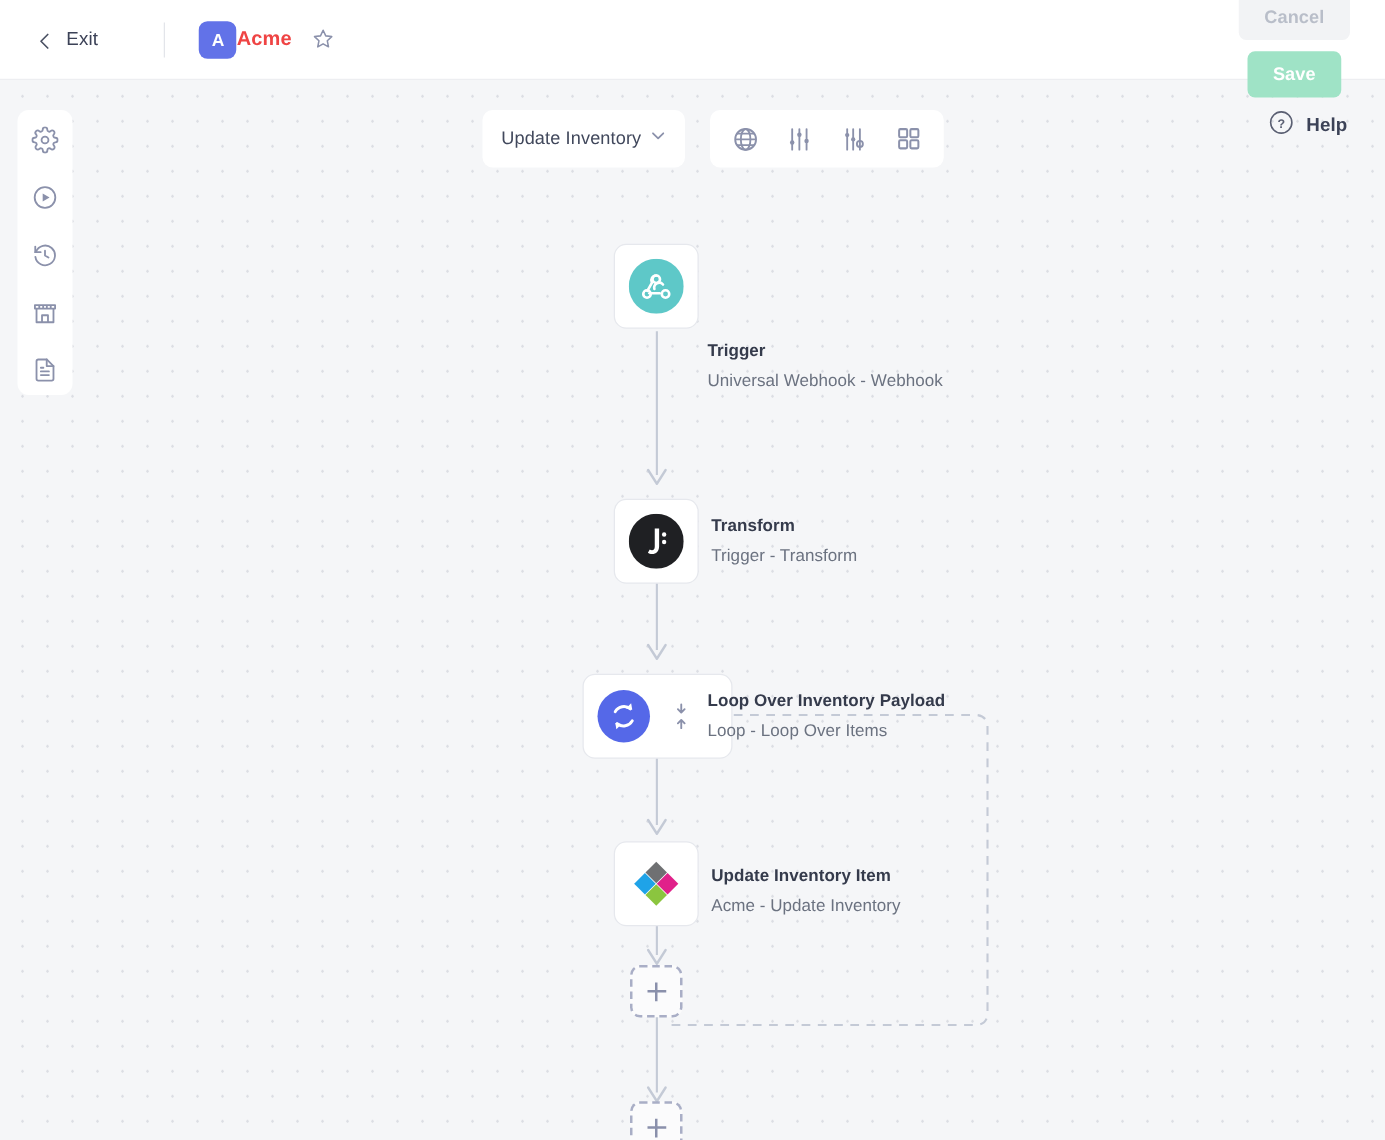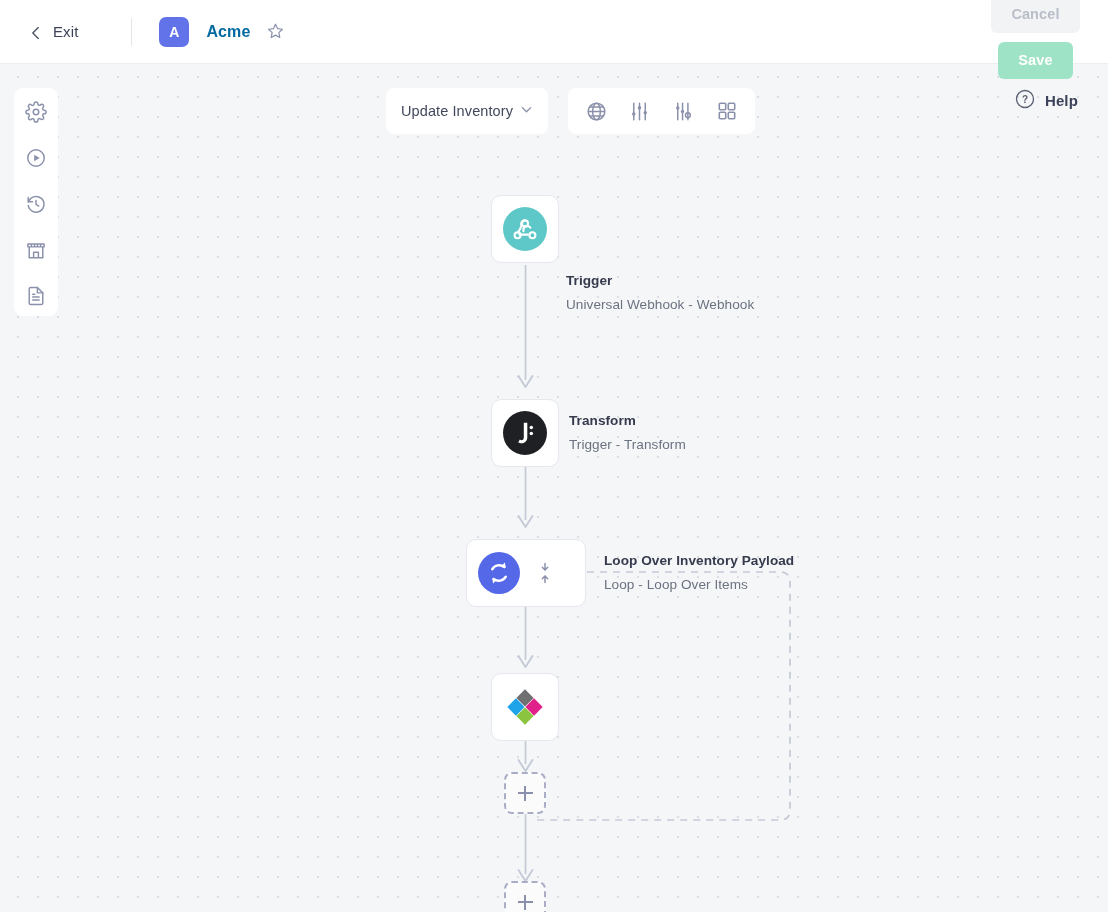--- a/index.html
+++ b/index.html
@@ -30,22 +30,22 @@
     margin-left: 53px;
   }
   .app-badge {
     width: 30px; height: 30px; border-radius: 7px;
     background: #6272e8; color: #fff;
     display: flex; align-items: center; justify-content: center;
     font-size: 14px; font-weight: 700;
     margin-left: 27px;
   }
   .app-title {
-    font-size: 16px; font-weight: 700; color: #0369a1;
-    margin-left: 17px; letter-spacing: .1px;
+    font-size: 16px; font-weight: 700; color: #ef4444;
+    letter-spacing: .1px;
   }
   .star-btn { margin-left: 16px; cursor: pointer; display:block; width:19px; height:19px;}
   .hdr-actions {
     margin-left: auto; display: flex; align-items: center; gap: 9px;
     margin-right: 26px;
     flex-direction: column;
   }
   .btn {
     height: 37px; border-radius: 6px; border: none;
     font-size: 14.5px; font-weight: 700; cursor: pointer;
@@ -377,37 +377,41 @@
           <path d="M16.1 32.4l-.9-5.1 5.1.9z" fill="#ffffff"></path>
         </svg>
       </div>
       <div class="collapse-ico">
         <svg width="14" height="24" viewBox="0 0 14 24" fill="none" stroke="#8b91ab" stroke-width="1.5" stroke-linecap="round" stroke-linejoin="round">
           <path d="M7 2.5v6.2M4.3 6.3L7 9.1l2.7-2.8"></path>
           <path d="M7 21.5v-6.2M4.3 17.7L7 14.9l2.7 2.8"></path>
         </svg>
       </div>
     </div>
-    <div class="node-labels" style="left:604px; top:487px;">
+    <div class="node-labels" style="left:566px; top:487px;">
       <div class="node-title">Loop Over Inventory Payload</div>
       <div class="node-sub">Loop - Loop Over Items</div>
     </div>
 
     <div class="node node-sq" style="left:491px; top:609px;">
       <div class="node-icon">
         <svg width="42" height="42" viewBox="0 0 42 42">
           <g transform="translate(21,21) rotate(45) translate(-21,-21)">
             <rect x="8.5" y="8.5" width="12.2" height="12.2" fill="#6f7072"></rect>
             <rect x="21.3" y="8.5" width="12.2" height="12.2" fill="#e0218a"></rect>
             <rect x="8.5" y="21.3" width="12.2" height="12.2" fill="#1fa3e8"></rect>
             <rect x="21.3" y="21.3" width="12.2" height="12.2" fill="#8bc53f"></rect>
           </g>
         </svg>
       </div>
     </div>
+    <div class="node-labels" style="left:569px; top:627px;">
+      <div class="node-title">Update Inventory Item</div>
+      <div class="node-sub">Acme - Update Inventory</div>
+    </div>
 
     <div class="add-node" style="left:504px; top:708px;">
       <span style="position:relative;width:15px;height:15px;display:block;">
         <span class="plus-h" style="top:6.7px;left:0;"></span>
         <span class="plus-v" style="left:6.7px;top:0;"></span>
       </span>
     </div>
 
     <div class="add-node" style="left:504px; top:817px;">
       <span style="position:relative;width:15px;height:15px;display:block;">

